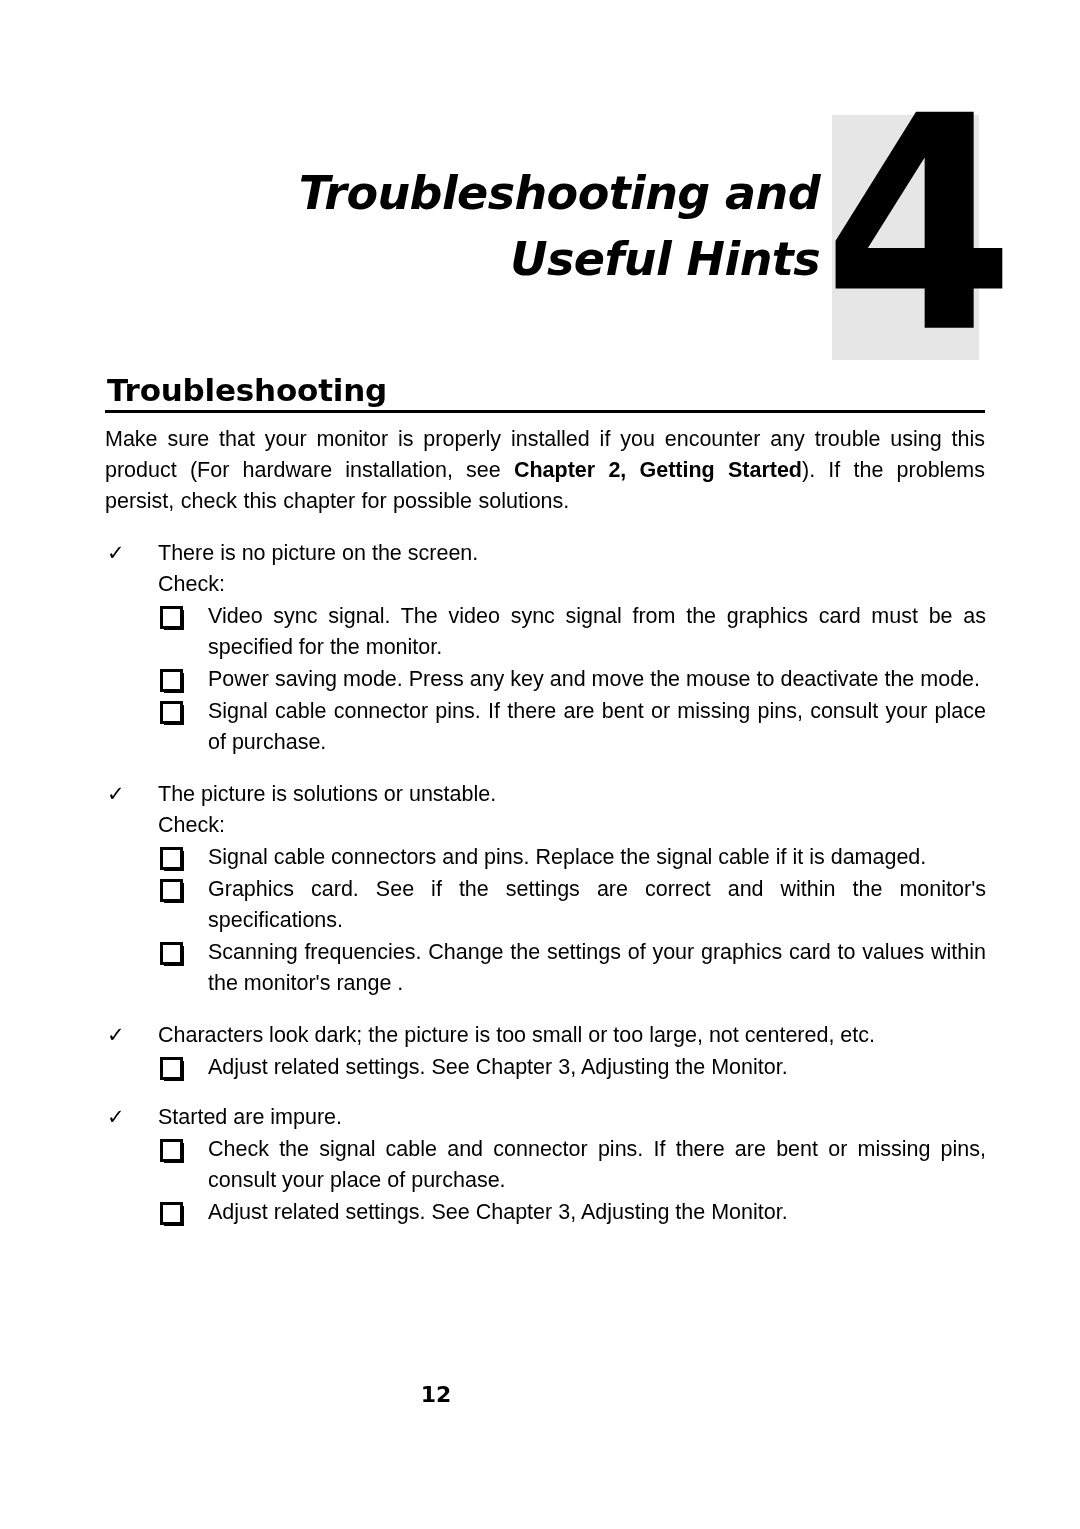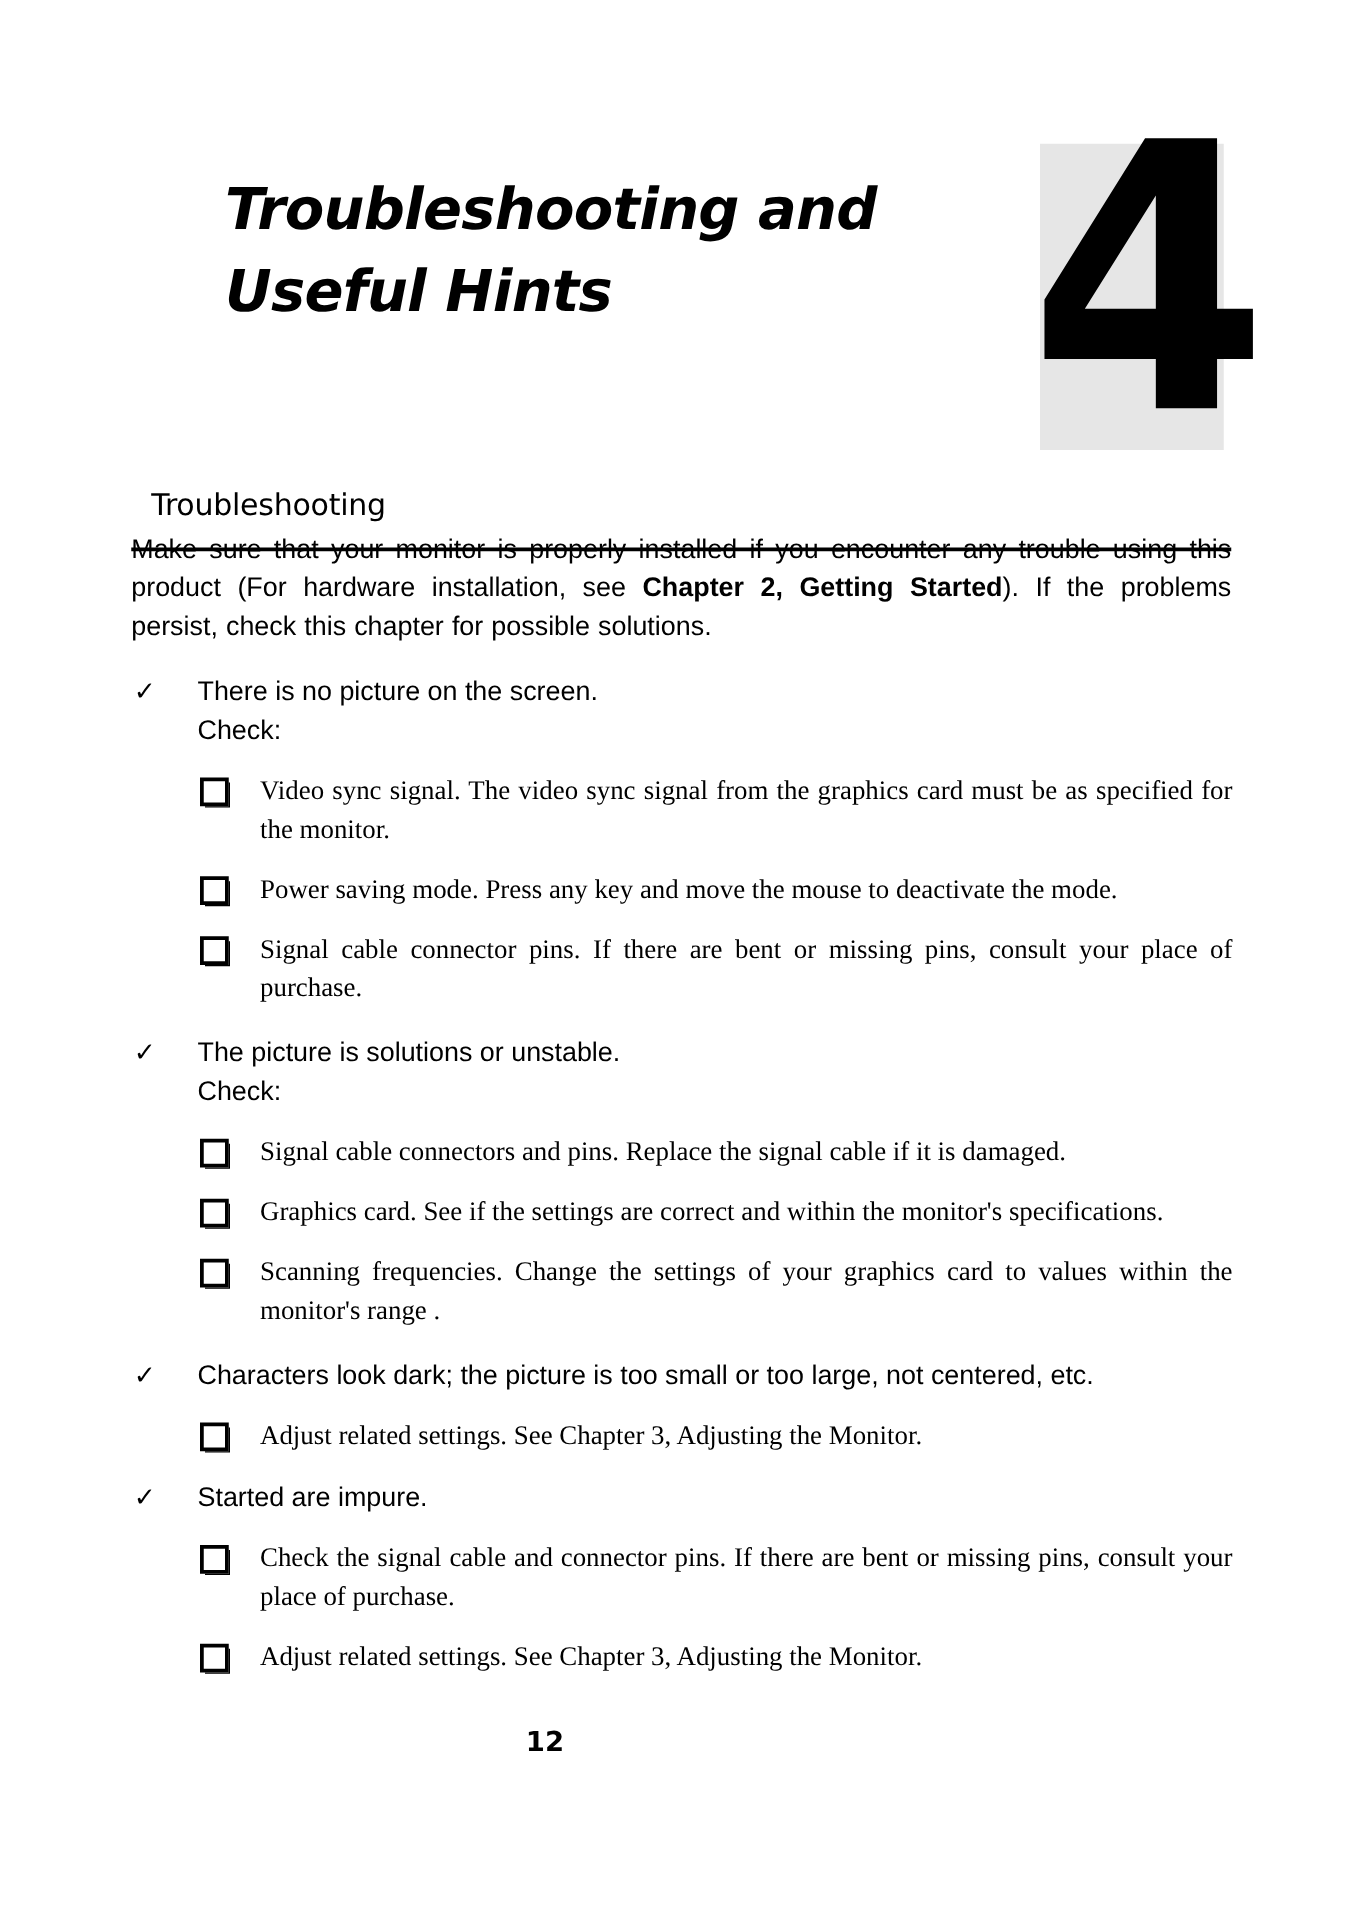--- a/index.html
+++ b/index.html
@@ -44,23 +44,23 @@
     font-size: 260px;
     line-height: 260px;
     letter-spacing: -6px;
     color: #000000;
     transform: scaleX(1.06) scaleY(1.14);
     transform-origin: center top;
   }
   .chapter-title {
     position: absolute;
     left: 180px;
-    top: 134px;
+    top: 160px;
     width: 640px;
-    text-align: left;
+    text-align: right;
     font-family: "DejaVu Sans", sans-serif;
     font-weight: bold;
     font-style: italic;
     font-size: 46px;
     line-height: 66px;
     letter-spacing: -0.6px;
   }
   .chapter-title .tl-line {
     display: block;
     white-space: nowrap;
@@ -68,25 +68,25 @@
 
   
   .section-head-wrap {
     position: absolute;
     left: 105px;
     top: 370px;
     width: 880px;
   }
   .section-heading {
     font-family: "DejaVu Sans", sans-serif;
-    font-weight: normal;
-    font-size: 24px;
+    font-weight: bold;
+    font-size: 31px;
     line-height: 36px;
     letter-spacing: -0.2px;
-    margin: 16px;
+    margin: 2px;
   }
   .section-rule {
     margin-top: 2px;
     width: 880px;
     height: 3px;
     background: #000000;
   }
 
   
   .content {
@@ -134,25 +134,24 @@
   }
 
   .box-list {
     margin: 0;
     padding: 0;
     list-style: none;
   }
   .box-item {
     position: relative;
     padding-left: 110px;
-    margin-top: 17px;
+    margin-top: 1px;
     text-align: justify;
     width: 778px;
     line-height: 31px;
-    font-family: Liberation Serif, serif;
   }
   .box-item.nojust { text-align: left; }
   .box-mark {
     position: absolute;
     left: 62px;
     top: 0;
     width: 26px;
     height: 26px;
     line-height: 31px;
   }

